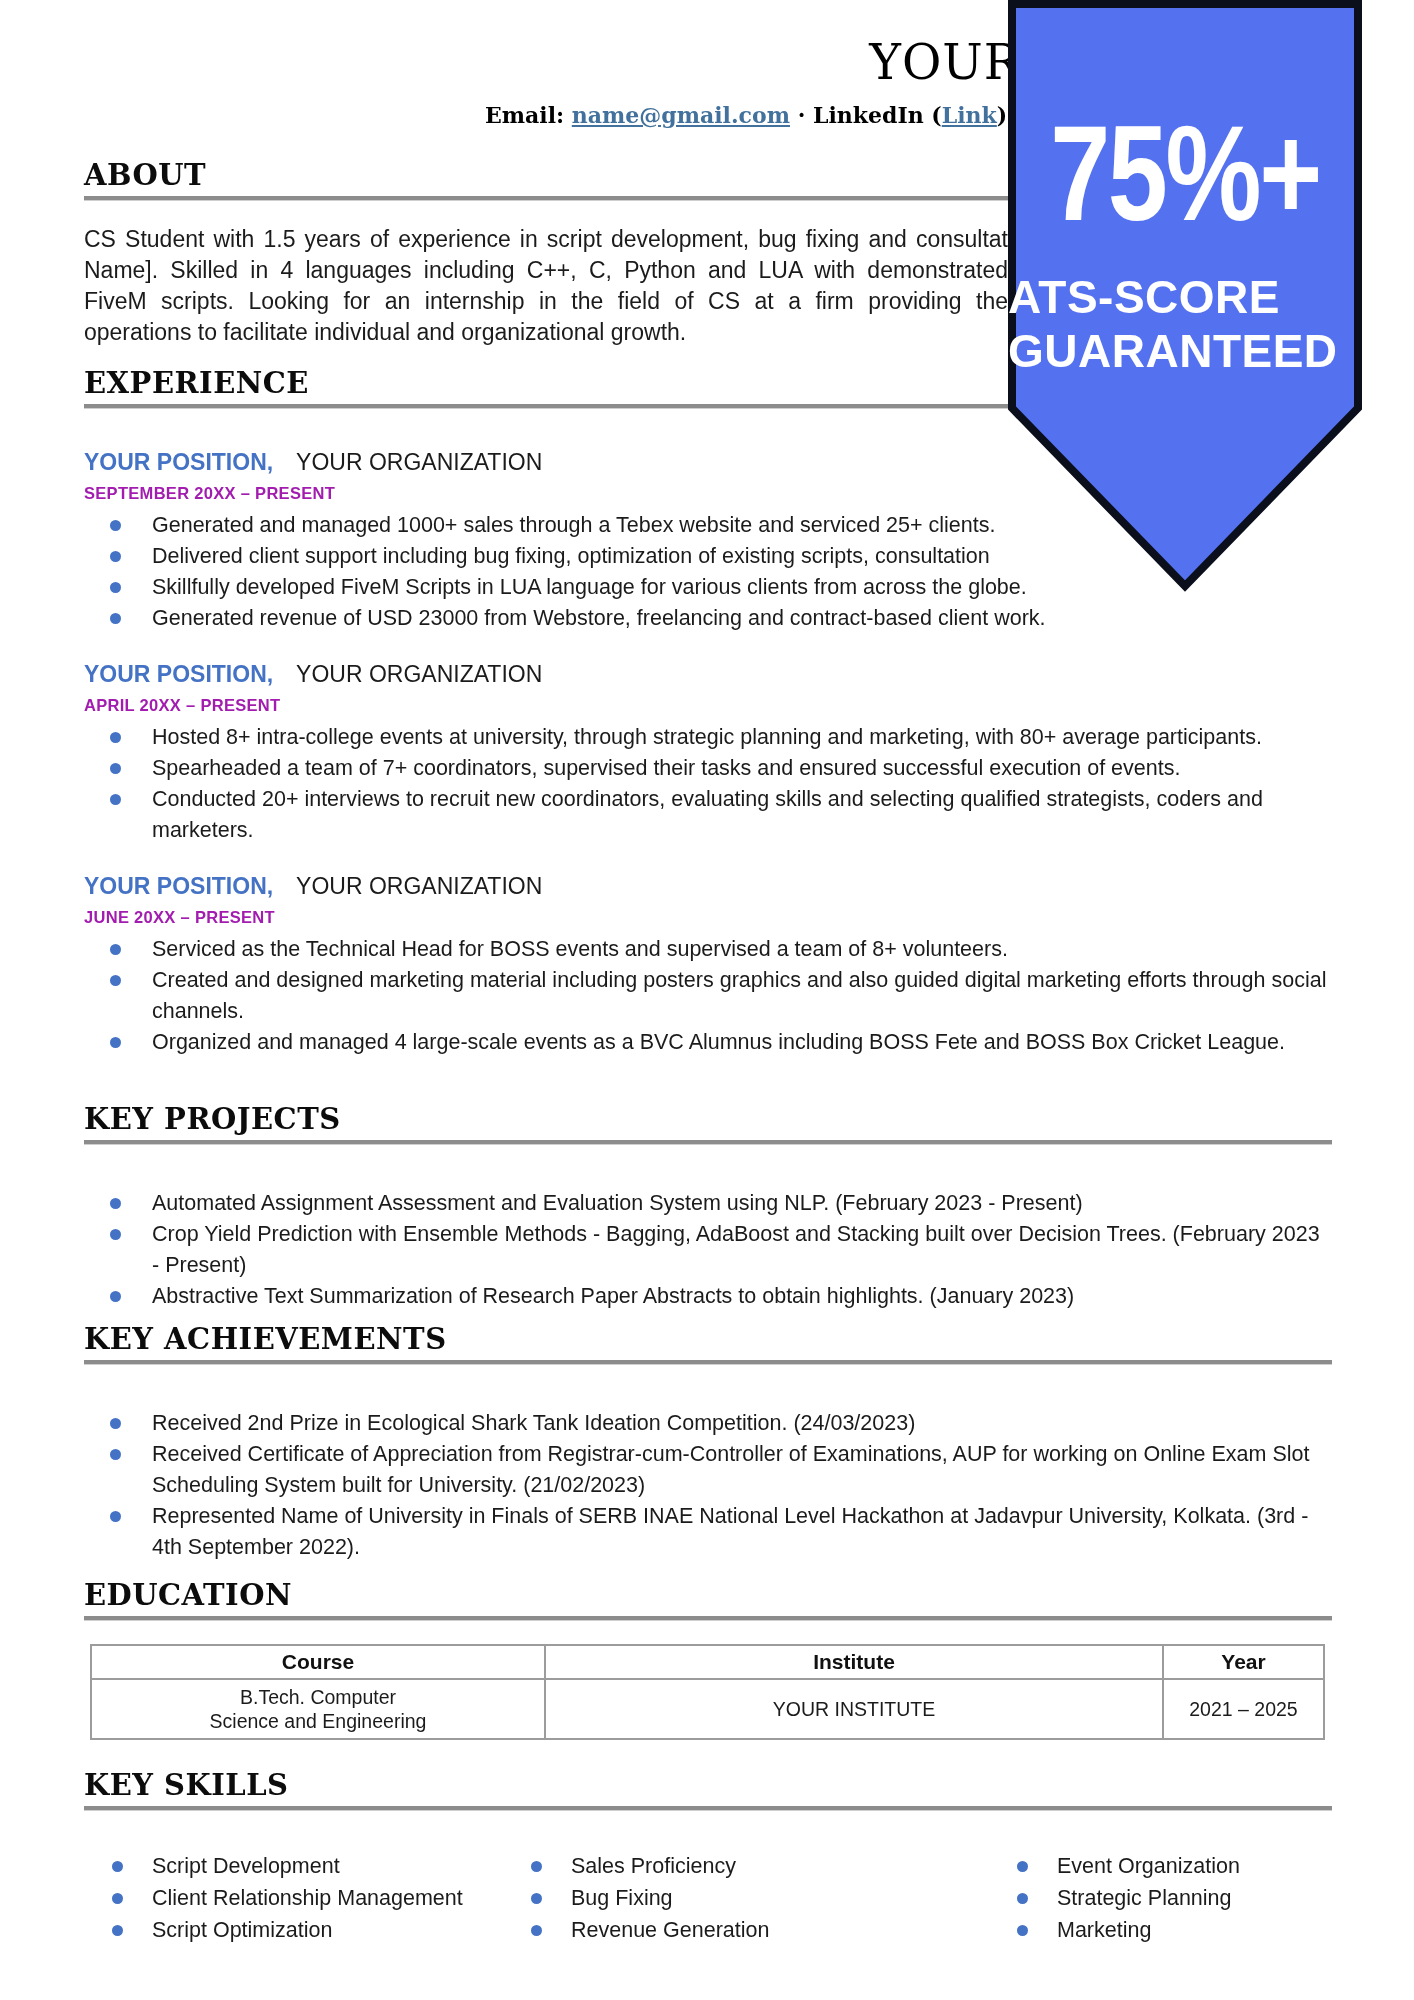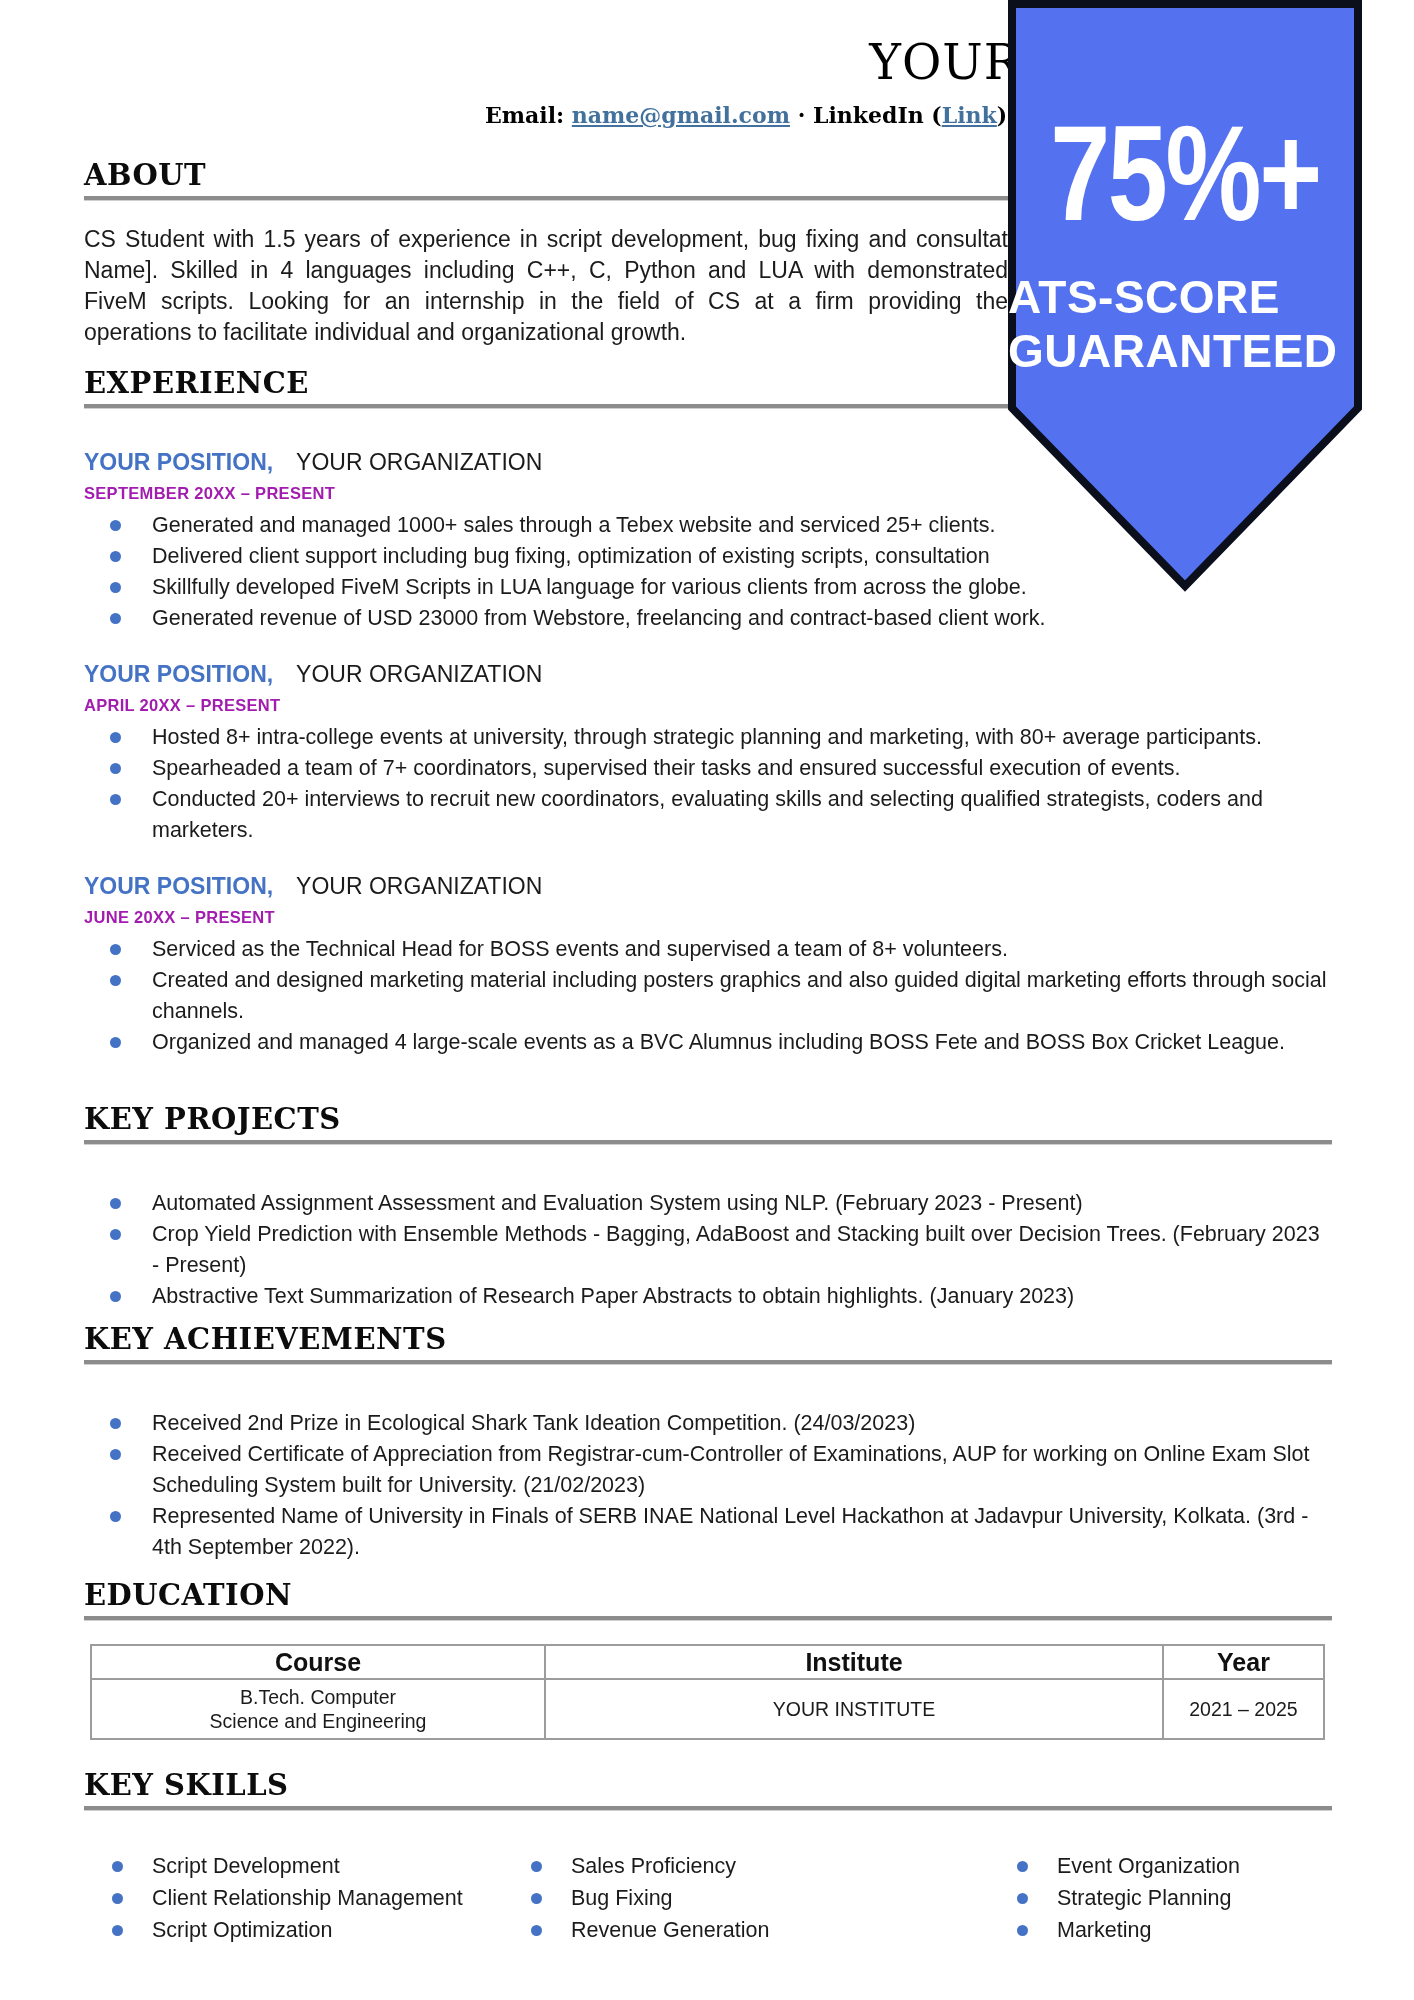--- a/index.html
+++ b/index.html
@@ -42,21 +42,21 @@
   .job-date { margin-top:6px; font-size:16.5px; line-height:22px; font-weight:700; color:#a21caf; letter-spacing:0.3px; }
 
   ul.bullets { list-style:none; margin:6px 0 0 0; padding:0; }
   ul.bullets.standalone { margin-top:44px; }
   .bullet { position:relative; padding-left:68px; font-size:21.5px; line-height:31px; color:#1b1b1b; }
   .dot { position:absolute; left:26px; top:10px; width:11px; height:11px; border-radius:50%; background:#4472C4; }
 
   
   table.edu { border-collapse:collapse; table-layout:fixed; width:1233px; margin:24px 0 0 6px; }
   table.edu th, table.edu td { border:2px solid #9c9c9c; text-align:center; vertical-align:middle; }
-  table.edu th { font-size:25px; font-weight:700; height:32px; padding:0; color:#111; }
+  table.edu th { font-size:21px; font-weight:700; height:32px; padding:0; color:#111; }
   table.edu td { font-size:19.5px; height:58px; padding:0; color:#1b1b1b; }
   td.course { white-space:pre-line; line-height:24px; }
 
   
   .skills { display:grid; grid-template-columns:419px 486px 1fr; margin-top:40px; }
   .skill-item { position:relative; padding-left:68px; font-size:21.5px; line-height:32px; color:#1b1b1b; }
   .skill-item .dot { top:11px; left:28px; }
 
   
   .ribbon { position:absolute; left:1008px; top:0; width:354px; height:592px; z-index:10; }

